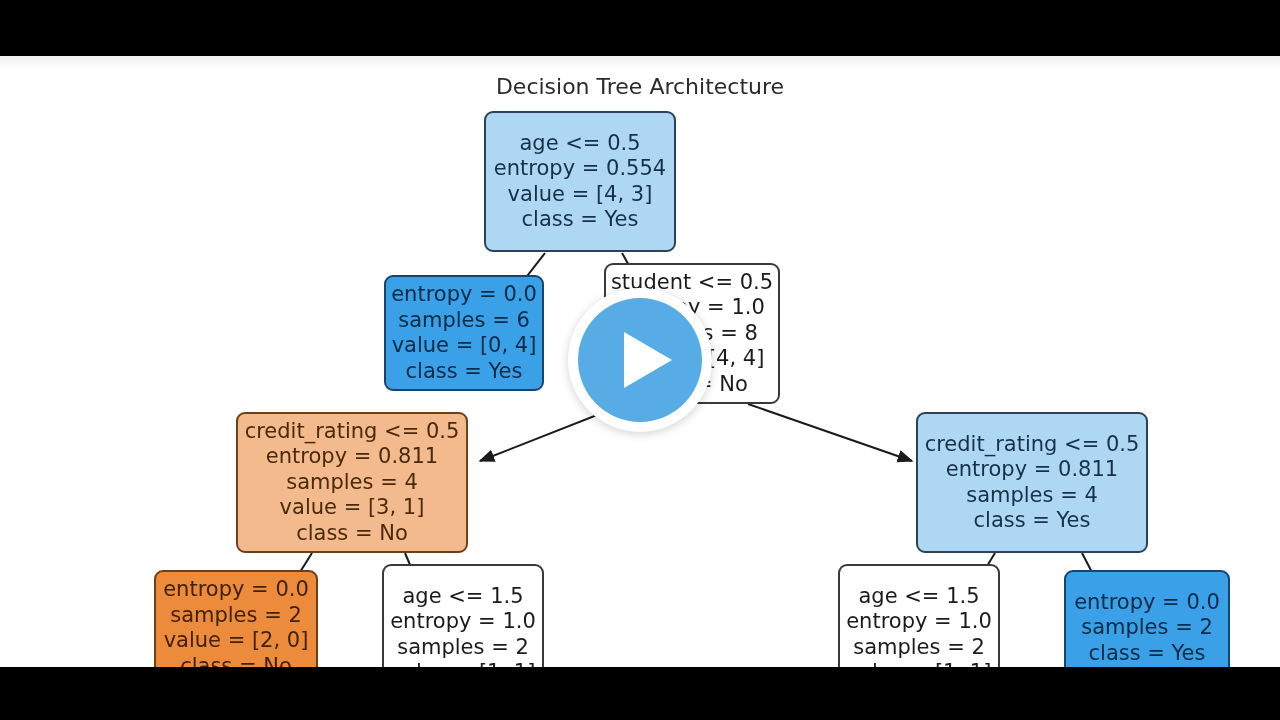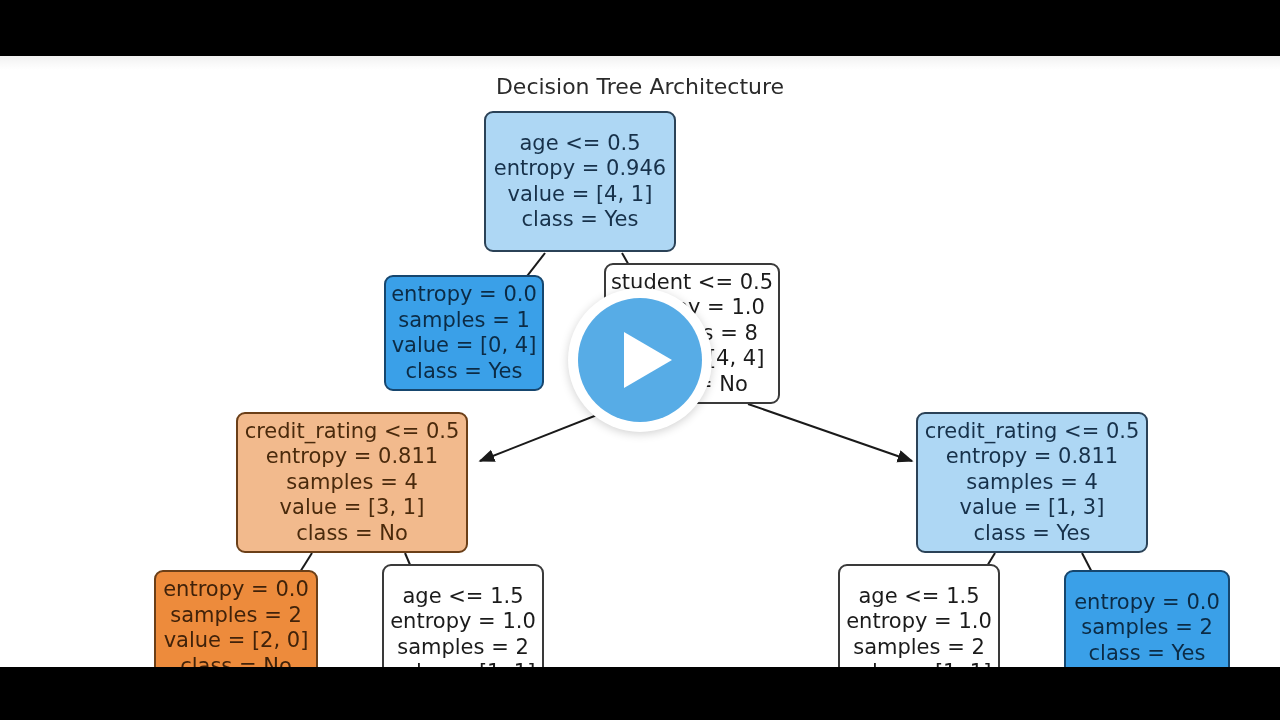--- a/index.html
+++ b/index.html
@@ -195,28 +195,28 @@
         <path d="M 405,497 L 428,551"></path>
 
         <path d="M 995,497 L 962,551"></path>
 
         <path d="M 1082,497 L 1110,551"></path>
       </g>
     </svg>
 
     <div class="node fill-lightblue" style="left:484px; top:55px; width:192px; height:141px;">
       <span class="line">age &lt;= 0.5</span>
-      <span class="line">entropy = 0.946</span>
-      <span class="line">value = [4, 1]</span>
+      <span class="line">entropy = 0.554</span>
+      <span class="line">value = [4, 3]</span>
       <span class="line">class = Yes</span>
     </div>
 
     <div class="node fill-strongblue" style="left:384px; top:219px; width:160px; height:116px;">
       <span class="line">entropy = 0.0</span>
-      <span class="line">samples = 1</span>
+      <span class="line">samples = 6</span>
       <span class="line">value = [0, 4]</span>
       <span class="line">class = Yes</span>
     </div>
 
     <div class="node fill-white" style="left:604px; top:207px; width:176px; height:141px;">
       <span class="line">student &lt;= 0.5</span>
       <span class="line">entropy = 1.0</span>
       <span class="line">samples = 8</span>
       <span class="line">value = [4, 4]</span>
       <span class="line">class = No</span>
@@ -227,21 +227,20 @@
       <span class="line">entropy = 0.811</span>
       <span class="line">samples = 4</span>
       <span class="line">value = [3, 1]</span>
       <span class="line">class = No</span>
     </div>
 
     <div class="node fill-lightblue" style="left:916px; top:356px; width:232px; height:141px;">
       <span class="line">credit_rating &lt;= 0.5</span>
       <span class="line">entropy = 0.811</span>
       <span class="line">samples = 4</span>
-      <span class="line">value = [1, 3]</span>
       <span class="line">class = Yes</span>
     </div>
 
     <div class="node fill-strongorange" style="left:154px; top:514px; width:164px; height:116px;">
       <span class="line">entropy = 0.0</span>
       <span class="line">samples = 2</span>
       <span class="line">value = [2, 0]</span>
       <span class="line">class = No</span>
     </div>
 

